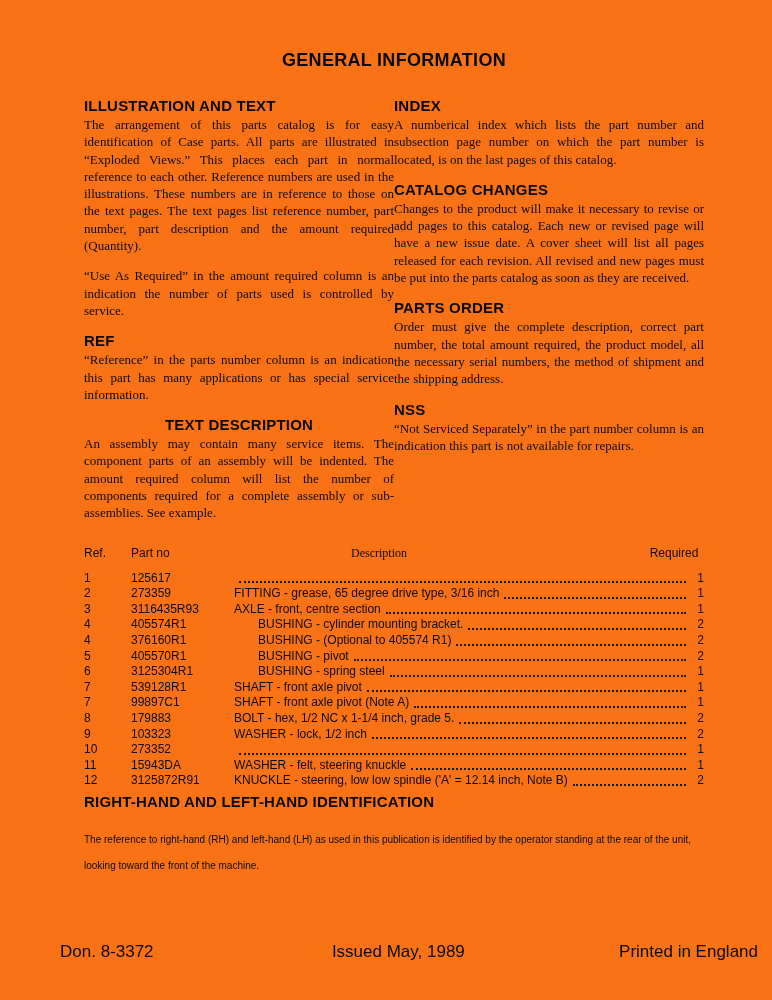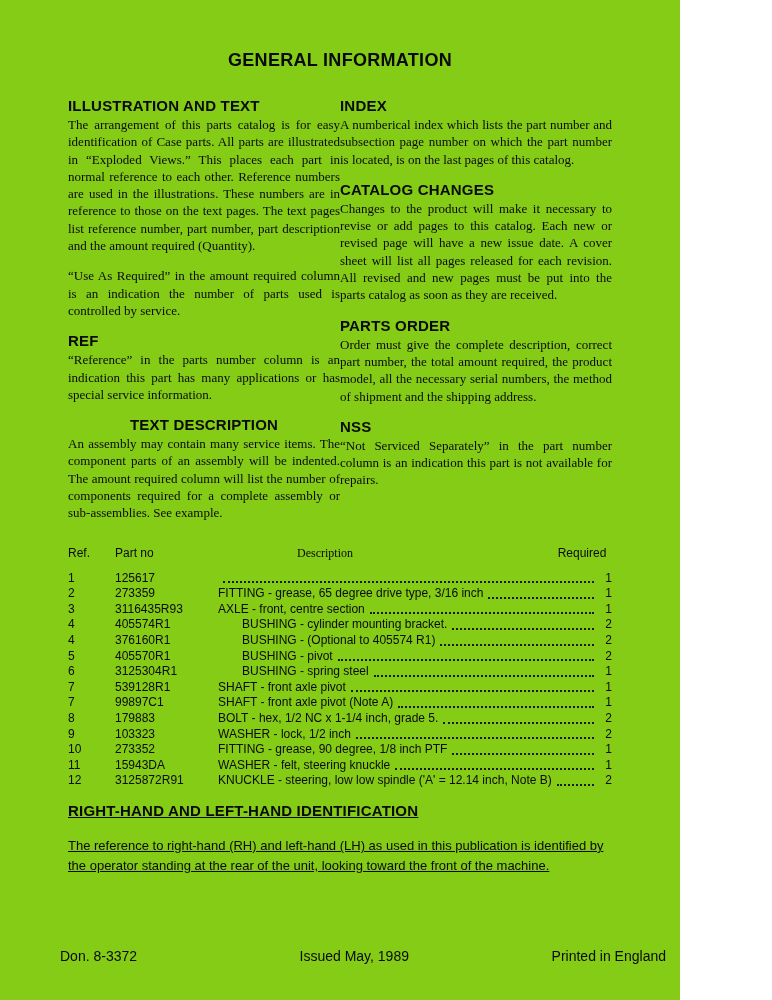--- a/index.html
+++ b/index.html
@@ -1,23 +1,24 @@
 <!DOCTYPE html>
 <html><head>
 <meta charset="utf-8">
 <style>
   * { box-sizing: border-box; }
   html, body { margin: 0; padding: 0; background: #ffffff; }
   .page {
-    width: 680px; height: 1000px;
+    width: 772px; height: 1000px;
     position: relative;
-    background: #84cc16;
+    background: #f97316;
     color: #0a0a0a;
     font-family: "Liberation Sans", sans-serif;
     overflow: hidden;
+    padding-left: 16px;
   }
   .content { padding: 50px 68px 0 68px; }
 
   .doc-title {
     text-align: center;
     font-size: 18px;
     font-weight: bold;
     letter-spacing: 0.3px;
     margin: 0 0 26px 0;
   }
@@ -63,29 +64,29 @@
   .leader {
     flex: 1;
     min-width: 16px;
     border-bottom: 2px dotted #1a1a1a;
     align-self: flex-end;
     margin: 0 4px 3px 5px;
   }
   .c-req { width: 14px; text-align: right; }
 
   
-  .rhlh { margin-top: 13px; text-decoration: underline; }
+  .rhlh { margin-top: 4px; }
   .rhlh h2 { font-size: 15px; font-weight: bold; margin: 0; letter-spacing: 0.2px; }
-  .rhlh p { font-size: 13px; line-height: 20px; margin: 17px 0 0 0; max-width: 648px; }
+  .rhlh p { font-size: 10px; line-height: 26px; margin: 17px 0 0 0; max-width: 648px; }
 
   
   .footer {
     position: absolute;
-    left: 60px; right: 14px; bottom: 36px;
-    font-size: 14px;
+    left: 60px; right: 14px; bottom: 42px;
+    font-size: 17px;
     height: 16px;
   }
   .footer .f-left { position: absolute; left: 0; }
   .footer .f-center { position: absolute; left: 50%; transform: translateX(-58%); }
   .footer .f-right { position: absolute; right: 0; }
 </style>
 </head>
 <body>
 
 <div class="page">
@@ -237,21 +238,20 @@
         <span class="c-desc">
             <span class="desc-text">WASHER - lock, 1/2 inch</span>
             <span class="leader"></span>
           </span>
         <span class="c-req">2</span>
       </div>
       <div class="t-row">
         <span class="c-ref">10</span>
         <span class="c-part">273352</span>
         <span class="c-desc">
-            <span class="desc-text">FITTING - grease, 90 degree, 1/8 inch PTF</span>
             <span class="leader"></span>
           </span>
         <span class="c-req">1</span>
       </div>
       <div class="t-row">
         <span class="c-ref">11</span>
         <span class="c-part">15943DA</span>
         <span class="c-desc">
             <span class="desc-text">WASHER - felt, steering knuckle</span>
             <span class="leader"></span>

